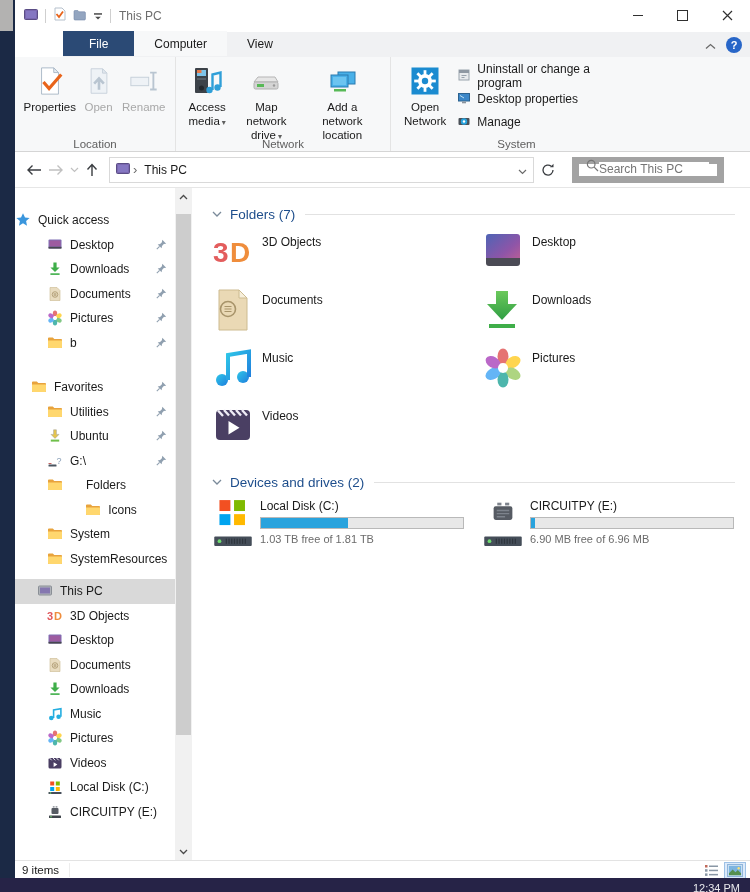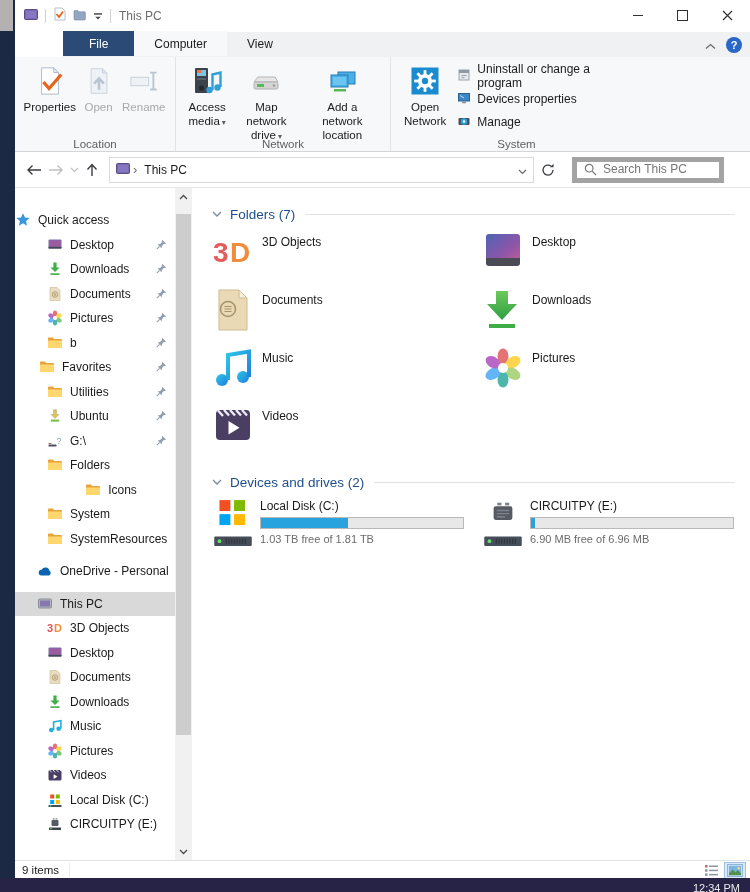--- a/index.html
+++ b/index.html
@@ -43,21 +43,21 @@
   .addr-row { position:absolute; left:0; top:152px; right:0; height:36px; background:#fff; border-bottom:1px solid #e6e6e6; display:flex; align-items:center; }
   .nav-btns { display:flex; align-items:center; gap:0; padding-left:8px; }
   .nav-btn { width:22px; height:24px; display:flex; align-items:center; justify-content:center; font-size:15px; color:#3a3d41; }
   .nav-btn.disabled { color:#b8b8b8; }
   .nav-chev { width:14px; }
   .addr-box { margin-left:6px; width:425px; height:26px; border:1px solid #d9d9d9; background:#fff; display:flex; align-items:center; padding:0 6px; position:relative; }
   .addr-box .crumb { font-size:12px; color:#1a1a1a; margin-left:4px; }
   .addr-box .bc-sep { color:#6a6a6a; margin:0 3px; font-size:13px; }
   .addr-chev { position:absolute; right:6px; color:#6a6a6a; }
   .refresh-btn { width:28px; height:26px; display:flex; align-items:center; justify-content:center; }
-  .search-box { margin-left:10px; width:152px; height:26px; border:5px solid #a3a3a3; display:flex; align-items:flex-start; padding:0 7px; gap:6px; }
+  .search-box { margin-left:10px; width:152px; height:26px; border:7px solid #a3a3a3; display:flex; align-items:flex-end; padding:0 7px; gap:0; }
   .search-box input { border:none; outline:none; width:110px; font-size:12px; font-family:"Liberation Sans", sans-serif; color:#1a1a1a; }
   .search-box input::placeholder { color:#767676; }
 
   
   .sidebar { position:absolute; left:0; top:188px; width:160px; height:672px; background:#fff; padding-top:20px; overflow:hidden; }
   .side-item { height:24.5px; display:flex; align-items:center; font-size:12px; color:#1a1a1a; position:relative; }
   .side-item .sicon { width:16px; height:16px; margin-right:7px; flex:0 0 16px; display:flex; align-items:center; justify-content:center; }
   .side-item.selected { background:#d9d9d9; }
   .side-item .pin { position:absolute; right:8px; top:6px; }
   .vscroll { position:absolute; left:160px; top:188px; width:17px; height:672px; background:#f1f1f1; }
@@ -247,21 +247,21 @@
                 <path d="M4.5 7.5 h5 M4.5 9.5 h3" stroke="#9aa3ad" stroke-width="1"></path>
               </svg></span>
             <span>Uninstall or change a program</span>
           </div>
           <div class="sys-item">
             <span><svg width="14" height="14" viewBox="0 0 14 14">
                 <rect x="1.5" y="2.5" width="11" height="7.5" fill="#3c87c8" stroke="#2c628f"></rect>
                 <rect x="5" y="10.5" width="4" height="1.8" fill="#8a939c"></rect>
                 <path d="M3 4.5 l4 2.5" stroke="#bfe0f2" stroke-width="1"></path>
               </svg></span>
-            <span>Devices properties</span>
+            <span>Desktop properties</span>
           </div>
           <div class="sys-item">
             <span><svg width="14" height="14" viewBox="0 0 14 14">
                 <rect x="1.5" y="4" width="11" height="7" rx="1" fill="#4a5158"></rect>
                 <circle cx="7" cy="7.5" r="3.2" fill="#29a3dd"></circle>
                 <circle cx="7" cy="7.5" r="1.2" fill="#fff"></circle>
               </svg></span>
             <span>Manage</span>
           </div>
         </div>
@@ -394,21 +394,21 @@
             <path d="M1 3.3 C1 2.8 1.4 2.4 1.9 2.4 L5.8 2.4 L7.3 3.9 L14.1 3.9 C14.6 3.9 15 4.3 15 4.8 L15 12.1 C15 12.6 14.6 13 14.1 13 L1.9 13 C1.4 13 1 12.6 1 12.1 Z" fill="#e8a33d"></path>
             <path d="M1 5.4 L15 5.4 L15 12.1 C15 12.6 14.6 13 14.1 13 L1.9 13 C1.4 13 1 12.6 1 12.1 Z" fill="#ffd76e"></path>
           </svg>
         </span>
         <span>b</span>
         <span class="pin"><svg width="11" height="11" viewBox="0 0 11 11">
             <path d="M6.3 0.8 L10.2 4.7 L7.8 5.1 L6 6.9 L5.6 9.3 L1.7 5.4 L4.1 5 L5.9 3.2 Z" fill="#90a0b0"></path>
             <path d="M3.6 7.4 L0.8 10.2" stroke="#90a0b0" stroke-width="1.1"></path>
           </svg></span>
       </div>
-      <div class="side-item" style="padding-left: 24px;">
+      <div class="side-item" style="padding-left: 16px; margin-top: 20px;">
         <span class="sicon">
           <svg width="16" height="16" viewBox="0 0 16 16">
             <path d="M1 3.3 C1 2.8 1.4 2.4 1.9 2.4 L5.8 2.4 L7.3 3.9 L14.1 3.9 C14.6 3.9 15 4.3 15 4.8 L15 12.1 C15 12.6 14.6 13 14.1 13 L1.9 13 C1.4 13 1 12.6 1 12.1 Z" fill="#e8a33d"></path>
             <path d="M1 5.4 L15 5.4 L15 12.1 C15 12.6 14.6 13 14.1 13 L1.9 13 C1.4 13 1 12.6 1 12.1 Z" fill="#ffd76e"></path>
           </svg>
         </span>
         <span>Favorites</span>
         <span class="pin"><svg width="11" height="11" viewBox="0 0 11 11">
             <path d="M6.3 0.8 L10.2 4.7 L7.8 5.1 L6 6.9 L5.6 9.3 L1.7 5.4 L4.1 5 L5.9 3.2 Z" fill="#90a0b0"></path>
             <path d="M3.6 7.4 L0.8 10.2" stroke="#90a0b0" stroke-width="1.1"></path>
@@ -447,21 +447,21 @@
             <text x="9.5" y="11" font-size="9" fill="#8aa0b8" font-family="Liberation Sans, sans-serif">?</text>
             <rect x="1.5" y="10" width="3" height="1" fill="#c0625f"></rect>
           </svg>
         </span>
         <span>G:\</span>
         <span class="pin"><svg width="11" height="11" viewBox="0 0 11 11">
             <path d="M6.3 0.8 L10.2 4.7 L7.8 5.1 L6 6.9 L5.6 9.3 L1.7 5.4 L4.1 5 L5.9 3.2 Z" fill="#90a0b0"></path>
             <path d="M3.6 7.4 L0.8 10.2" stroke="#90a0b0" stroke-width="1.1"></path>
           </svg></span>
       </div>
-      <div class="side-item" style="padding-left: 32px;">
+      <div class="side-item" style="padding-left: 32px; gap: 16px;">
         <span class="sicon">
           <svg width="16" height="16" viewBox="0 0 16 16">
             <path d="M1 3.3 C1 2.8 1.4 2.4 1.9 2.4 L5.8 2.4 L7.3 3.9 L14.1 3.9 C14.6 3.9 15 4.3 15 4.8 L15 12.1 C15 12.6 14.6 13 14.1 13 L1.9 13 C1.4 13 1 12.6 1 12.1 Z" fill="#e8a33d"></path>
             <path d="M1 5.4 L15 5.4 L15 12.1 C15 12.6 14.6 13 14.1 13 L1.9 13 C1.4 13 1 12.6 1 12.1 Z" fill="#ffd76e"></path>
           </svg>
         </span>
         <span>Folders</span>
       </div>
       <div class="side-item" style="padding-left: 32px; justify-content: center;">
         <span class="sicon">
@@ -482,28 +482,20 @@
         <span>System</span>
       </div>
       <div class="side-item" style="padding-left: 32px;">
         <span class="sicon">
           <svg width="16" height="16" viewBox="0 0 16 16">
             <path d="M1 3.3 C1 2.8 1.4 2.4 1.9 2.4 L5.8 2.4 L7.3 3.9 L14.1 3.9 C14.6 3.9 15 4.3 15 4.8 L15 12.1 C15 12.6 14.6 13 14.1 13 L1.9 13 C1.4 13 1 12.6 1 12.1 Z" fill="#e8a33d"></path>
             <path d="M1 5.4 L15 5.4 L15 12.1 C15 12.6 14.6 13 14.1 13 L1.9 13 C1.4 13 1 12.6 1 12.1 Z" fill="#ffd76e"></path>
           </svg>
         </span>
         <span>SystemResources</span>
-      </div>
-      <div class="side-item" style="margin-top: 8px; padding-left: 22px;">
-        <span class="sicon">
-          <svg width="18" height="16" viewBox="0 0 18 14">
-            <path d="M5 12 a3.2 3.2 0 0 1 0.3-6.4 A4.6 4.6 0 0 1 14 6.8 a2.9 2.9 0 0 1-0.4 5.2 z" fill="#0a64b0"></path>
-          </svg>
-        </span>
-        <span>OneDrive - Personal</span>
       </div>
       <div class="side-item selected" style="margin-top: 8px; padding-left: 22px;">
         <span class="sicon">
           <svg width="16" height="16" viewBox="0 0 16 16">
             <rect x="1.5" y="3" width="13" height="9" rx="1" fill="#b0b4ba" stroke="#8a8f96"></rect>
             <rect x="3" y="4.5" width="10" height="6" fill="#8577b0"></rect>
           </svg>
         </span>
         <span>This PC</span>
       </div>

